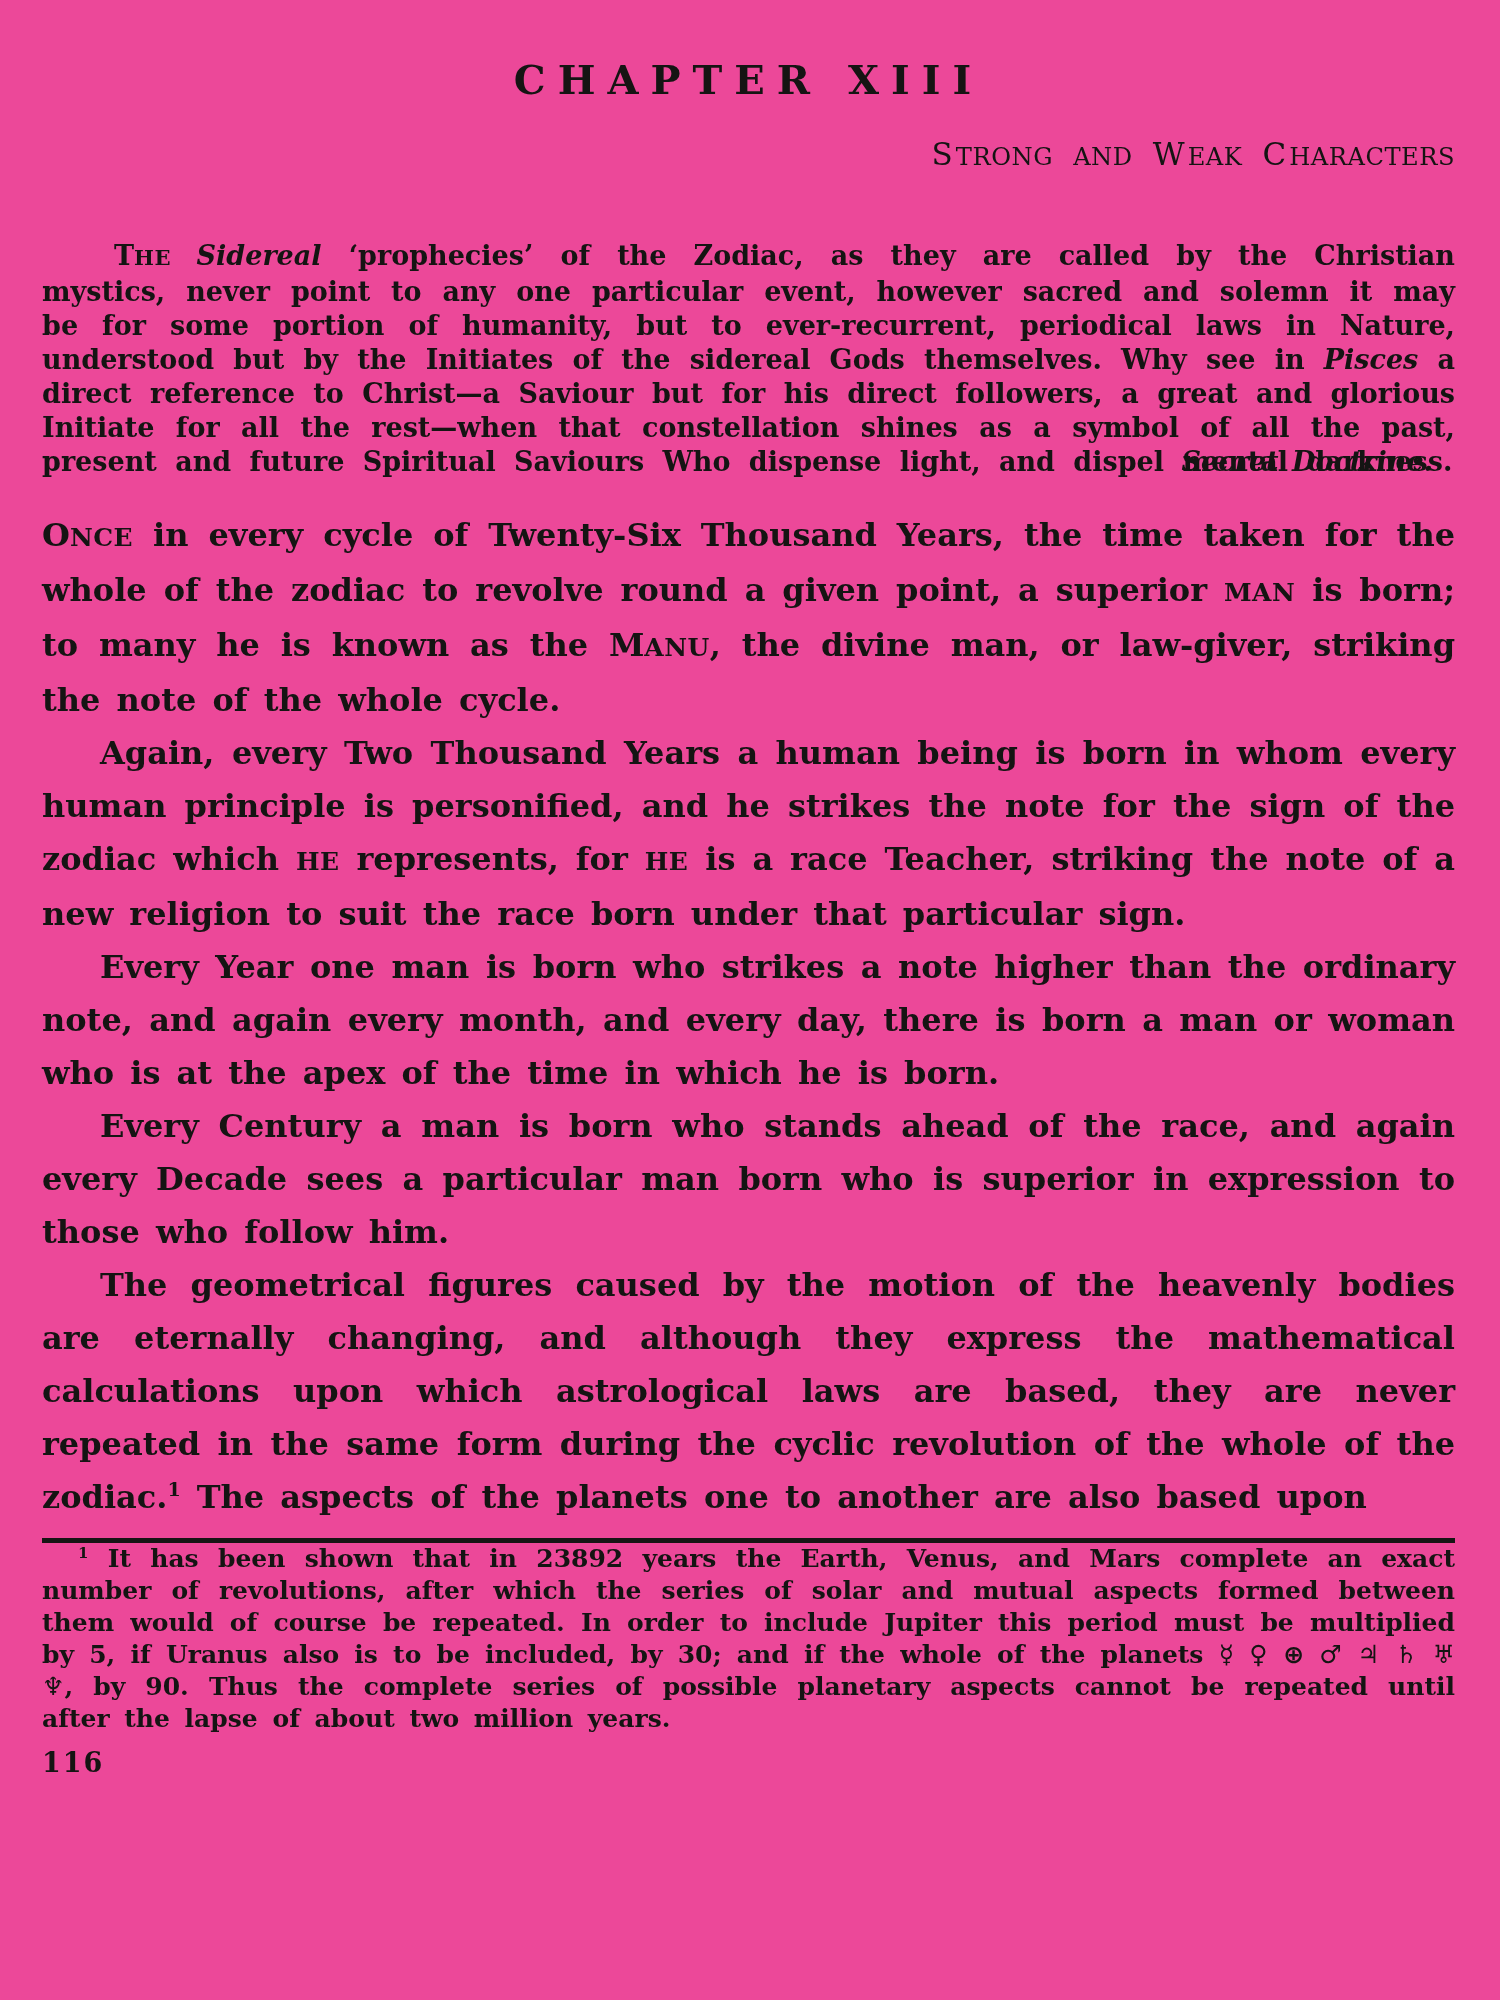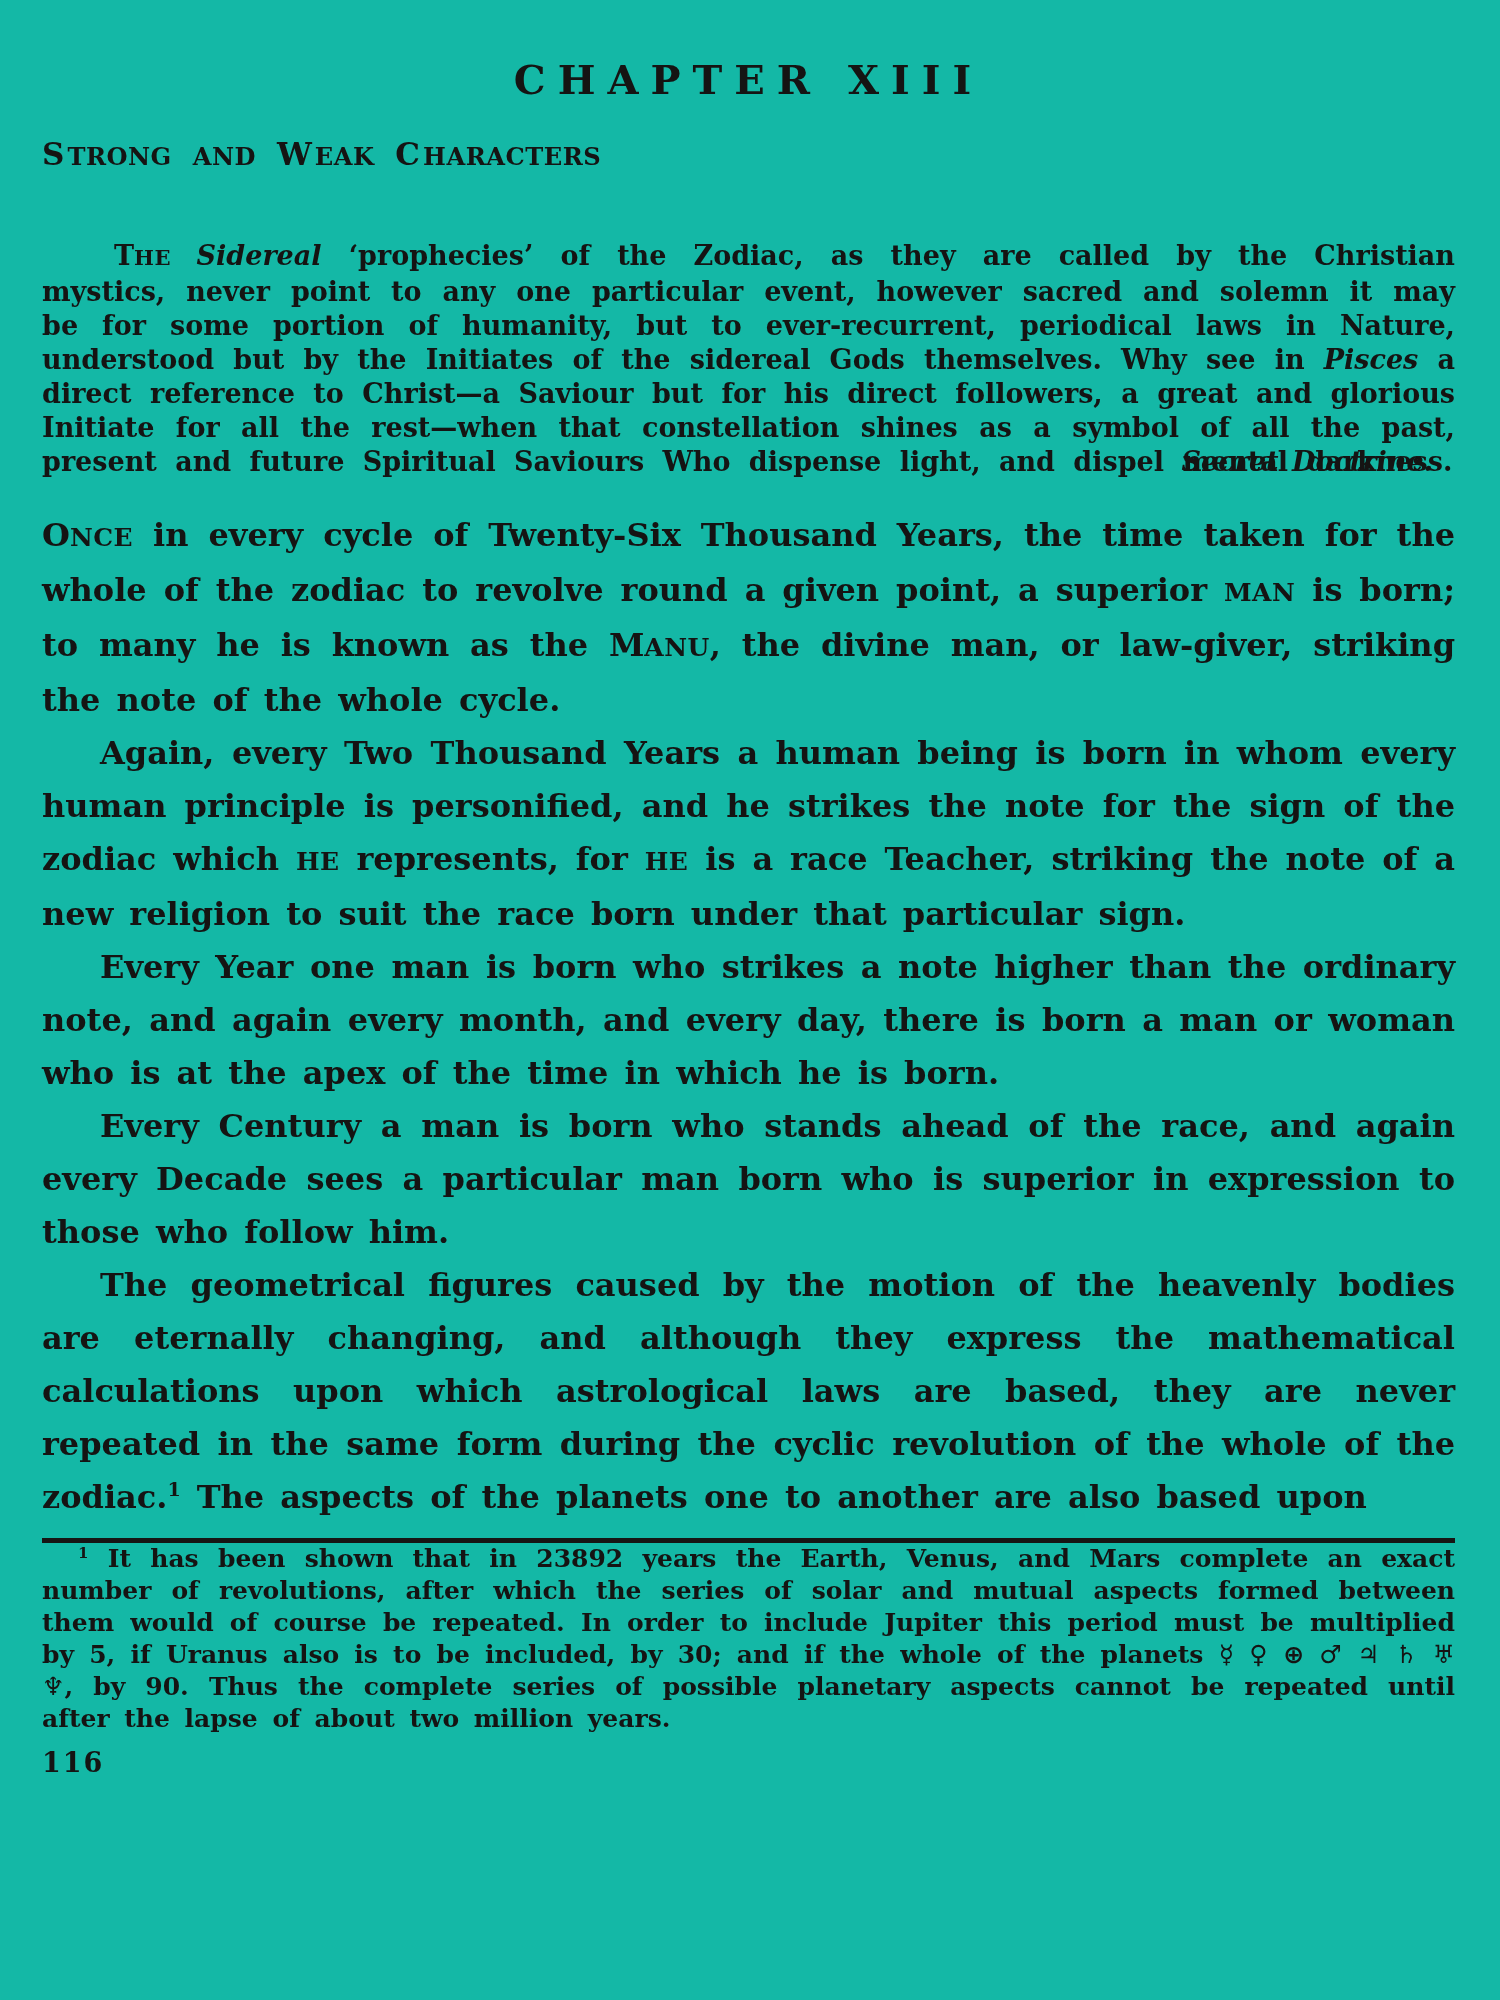--- a/index.html
+++ b/index.html
@@ -1,43 +1,43 @@
 <!DOCTYPE html>
 <html><head>
 <meta charset="utf-8">
 <style>
   html, body { margin: 0; padding: 0; background: #ffffff; }
   .page {
     width: 1500px;
     height: 2000px;
     box-sizing: border-box;
-    background: #14b8a6;
+    background: #ec4899;
     color: #151413;
     font-family: "DejaVu Serif", "Liberation Serif", serif;
     font-weight: bold;
     padding: 56px 45px 0 42px;
     position: relative;
     overflow: hidden;
   }
   .chapter-title {
     margin: 0;
     text-align: center;
     font-size: 40px;
     line-height: 48px;
     letter-spacing: 12px;
     font-weight: bold;
   }
   .section-title {
     margin: 32px 0 0 0;
-    text-align: left;
+    text-align: right;
     font-size: 31px;
     line-height: 36px;
     letter-spacing: 3px;
     word-spacing: 12px;
-    font-weight: bold;
+    font-weight: normal;
   }
   .epigraph {
     margin-top: 64px;
     font-size: 27px;
     line-height: 34px;
     text-align: justify;
     word-spacing: 9px;
     position: relative;
   }
   .epigraph p { margin: 0; text-indent: 72px; }

